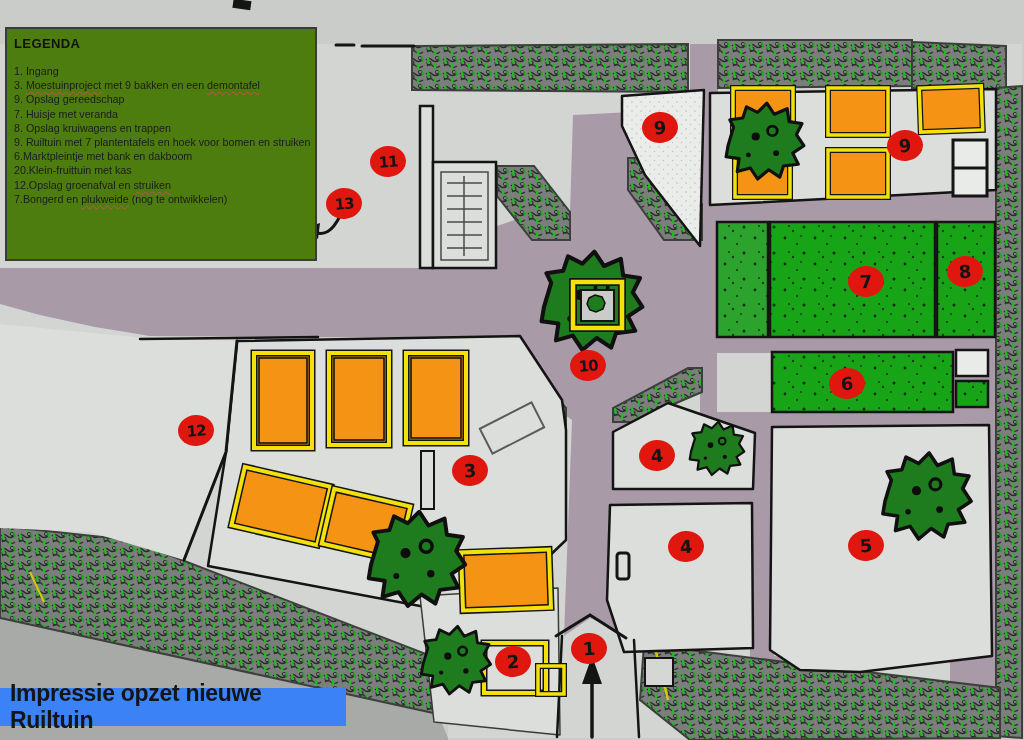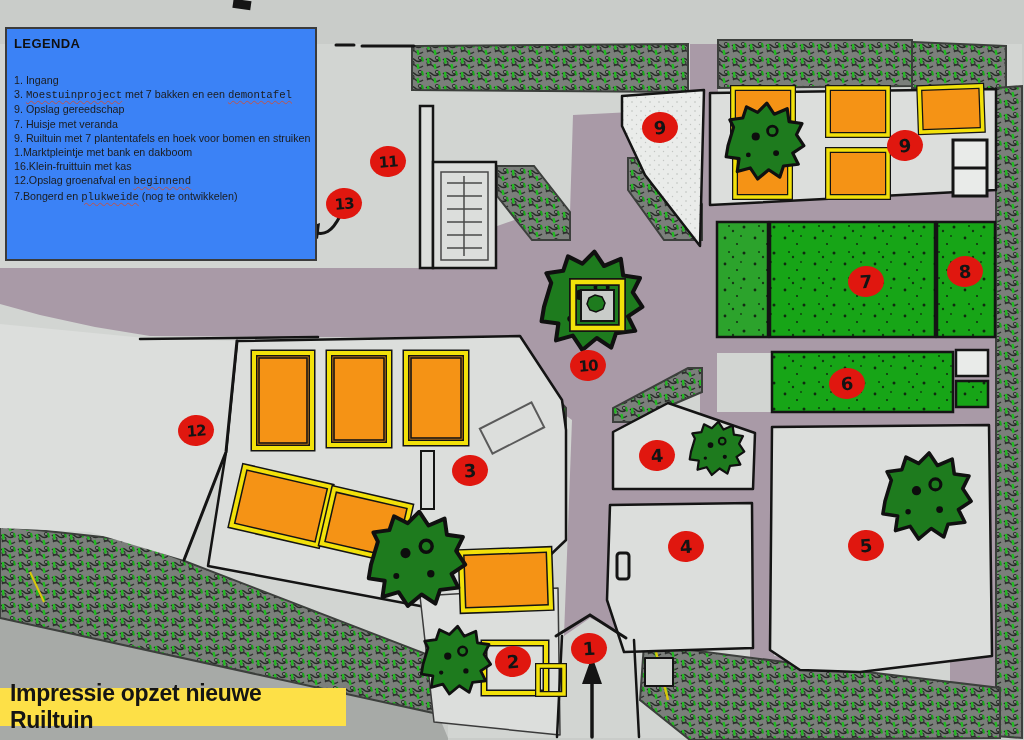--- a/index.html
+++ b/index.html
@@ -3,31 +3,31 @@
 <meta charset="utf-8">
 <style>
   html,body{margin:0;padding:0;}
   body{width:1024px;height:740px;overflow:hidden;background:#c9ccc9;
        font-family:"Liberation Sans",sans-serif;}
   #stage{position:relative;width:1024px;height:740px;}
   #map-svg{position:absolute;left:0;top:0;}
 
   
   .legend{position:absolute;left:5px;top:27px;width:312px;height:234px;
-          background:#3b82f6;border:2px solid #3b3b3b;box-sizing:border-box;
+          background:#4d7c0f;border:2px solid #3b3b3b;box-sizing:border-box;
           padding:7px 6px 4px 7px;z-index:5;}
   .legend-title{font-weight:bold;font-size:13px;letter-spacing:.4px;color:#111;}
-  .legend-items{margin-top:22px;}
+  .legend-items{margin-top:13px;}
   .legend-item{font-size:10.7px;line-height:14.2px;color:#1c1c1c;white-space:nowrap;}
   .wavy{text-decoration:underline;text-decoration-style:wavy;
-        text-decoration-color:#c0544a;text-decoration-thickness:1px;text-underline-offset:2px;font-family:Liberation Mono, monospace;}
+        text-decoration-color:#c0544a;text-decoration-thickness:1px;text-underline-offset:2px;}
 
   
   .title-banner{position:absolute;left:0;top:688px;width:346px;height:38px;
-                background:#fde047;z-index:6;display:flex;align-items:center;}
+                background:#3b82f6;z-index:6;display:flex;align-items:center;}
   .title-banner span{font-weight:bold;font-size:23px;color:#151515;padding-left:10px;
                      letter-spacing:-0.3px;}
 
   
   .marker{position:absolute;z-index:4;width:36px;height:31px;margin-left:-18px;margin-top:-16px;
           background:#e0170f;border-radius:50%;display:flex;align-items:center;justify-content:center;
           font-family:"DejaVu Sans",sans-serif;font-weight:bold;color:#141414;font-size:18px;
           transform:rotate(-4deg);}
   .marker.two{font-size:15px;letter-spacing:-1px;}
 </style>
@@ -264,27 +264,28 @@
   <g>
     <path d="M340,216 C332,232 324,236 314,232" stroke="#141414" stroke-width="3" fill="none"></path>
     <polygon points="302,229 320,223 318,239" fill="#141414"></polygon>
   </g>
 </svg>
 
 <div class="legend">
   <div class="legend-title">LEGENDA</div>
   <div class="legend-items" id="legend-items">
         <div class="legend-item"><span>1. Ingang</span></div>
-        <div class="legend-item"><span>3. </span><span class="wavy">Moestuinproject</span><span> met 7 bakken en een </span><span class="wavy">demontafel</span></div>
+        <div class="legend-item"><span>3. </span><span class="wavy">Moestuinproject</span><span> met 9 bakken en een </span><span class="wavy">demontafel</span></div>
         <div class="legend-item"><span>9. Opslag gereedschap</span></div>
         <div class="legend-item"><span>7. Huisje met veranda</span></div>
+        <div class="legend-item"><span>8. Opslag kruiwagens en trappen</span></div>
         <div class="legend-item"><span>9. Ruiltuin met 7 plantentafels en hoek voor bomen en struiken</span></div>
-        <div class="legend-item"><span>1.Marktpleintje met bank en dakboom</span></div>
-        <div class="legend-item"><span>16.Klein-fruittuin met kas</span></div>
-        <div class="legend-item"><span>12.Opslag groenafval en </span><span class="wavy">beginnend</span></div>
+        <div class="legend-item"><span>6.Marktpleintje met bank en dakboom</span></div>
+        <div class="legend-item"><span>20.Klein-fruittuin met kas</span></div>
+        <div class="legend-item"><span>12.Opslag groenafval en </span><span class="wavy">struiken</span></div>
         <div class="legend-item"><span>7.Bongerd en </span><span class="wavy">plukweide</span><span> (nog te ontwikkelen)</span></div>
       </div>
 </div>
 
 <div id="markers">
       <div class="marker" style="left: 589px; top: 649px;">1</div>
       <div class="marker" style="left: 513px; top: 662px;">2</div>
       <div class="marker" style="left: 470px; top: 471px;">3</div>
       <div class="marker" style="left: 657px; top: 456px;">4</div>
       <div class="marker" style="left: 686px; top: 547px;">4</div>

